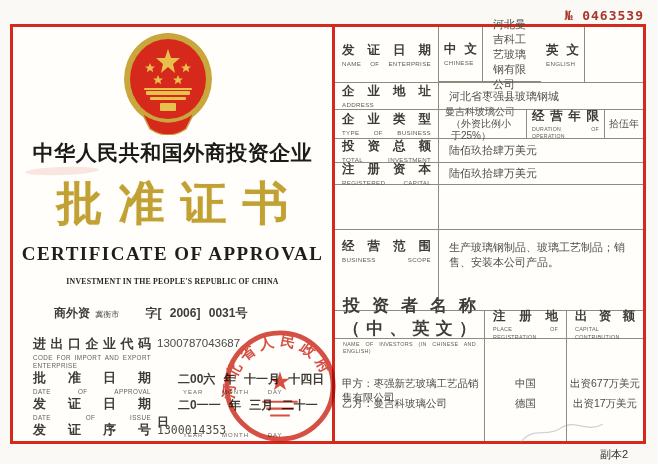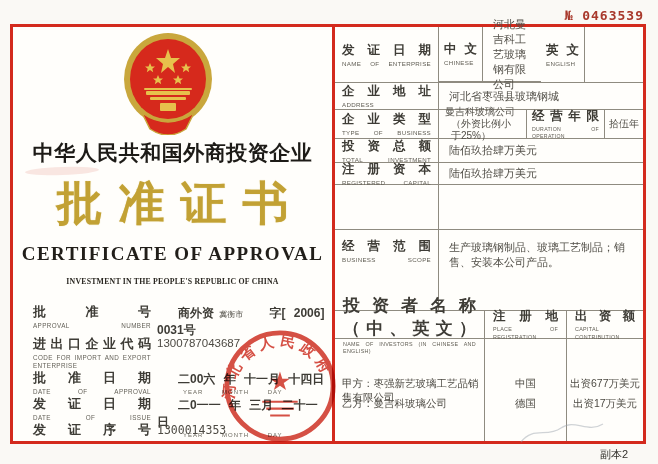--- a/index.html
+++ b/index.html
@@ -162,24 +162,20 @@
       <div class="gold-title">批准证书</div>
       <div class="cert-en">CERTIFICATE  OF  APPROVAL</div>
       <div class="cert-sub">
         <br>
         <span>INVESTMENT  IN  THE  PEOPLE'S  REPUBLIC  OF  CHINA</span>
       </div>
 
       <div class="fields">
 
         <div class="f-row" style="height:32px">
-          <div class="f-label">
-            <span class="f-cn">批准号</span>
-            <span class="f-en">APPROVAL NUMBER</span>
-          </div>
           <div class="f-value">
             <span class="big">商外资</span>
             <span class="small-cn">冀衡市</span>
             <span class="big">字[ 2006]  0031号</span>
           </div>
         </div>
 
         <div class="f-row" style="height:34px">
           <div class="f-label">
             <span class="f-cn">进出口企业代码</span>

